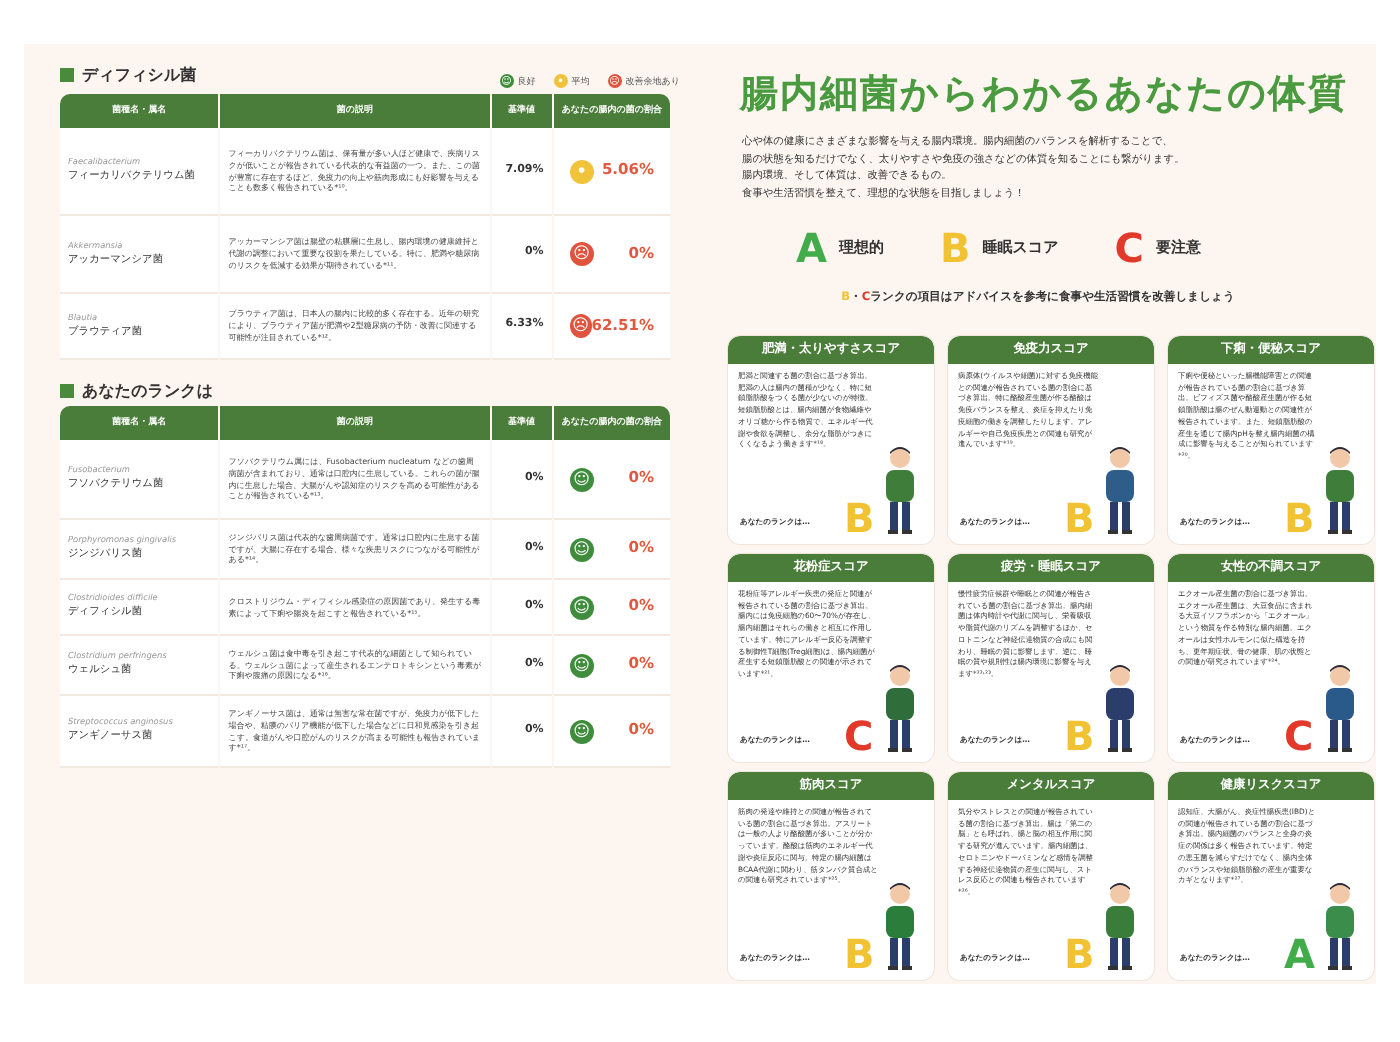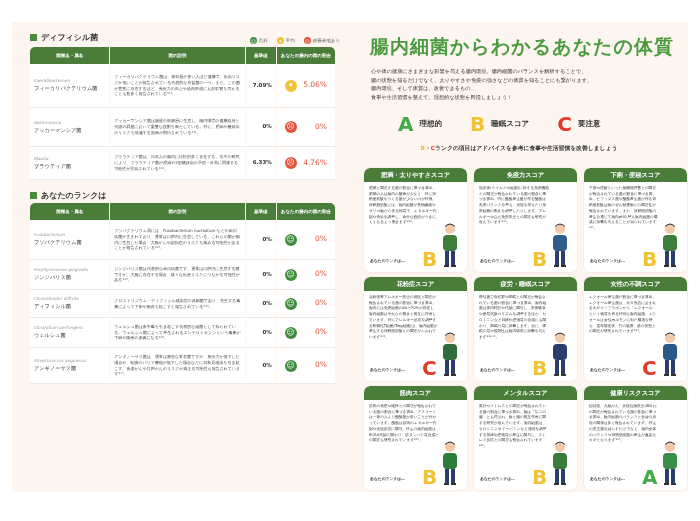--- a/index.html
+++ b/index.html
@@ -20,21 +20,21 @@
 th{background:#4a7d3a;color:#fff;font-size:4.5px;font-weight:bold;height:17px;text-align:center;line-height:1.2}
 th:first-child{border-top-left-radius:5px}
 th:last-child{border-top-right-radius:5px}
 td{background:#fff;font-size:4px;line-height:1.45;vertical-align:middle;border-bottom:1px solid #f1e8e0;padding:3px 4px}
 td.name .lat{font-style:italic;color:#999;font-size:4.2px;display:block}
 td.name .jp{color:#333;font-size:5.2px;display:block;margin-top:1px}
 td.desc{color:#444}
 td.base{text-align:right;font-weight:bold;font-size:5.5px;color:#333}
 td.yours{padding:0 8px}
 td.yours .wrap{display:flex;align-items:center;justify-content:space-between}
-td.yours .val{color:#e1583e;font-weight:normal;font-size:7.5px}
+td.yours .val{color:#e1583e;font-weight:bold;font-size:7.5px}
 .title{position:absolute;left:20px;top:12px;font-size:19px;font-weight:bold;color:#4a9a3f;letter-spacing:1px;white-space:nowrap}
 .intro{position:absolute;left:21px;top:45px;font-size:5.2px;line-height:1.65;color:#333;width:300px}
 .ranks{position:absolute;left:48px;top:92px;display:flex;align-items:center;gap:28px}
 .rank{display:flex;align-items:center;gap:6px}
 .rank .L{font-size:20px;font-weight:bold;line-height:1}
 .rank .t{font-size:7.5px;font-weight:bold;color:#333}
 .advice{position:absolute;left:0;width:338px;top:122px;text-align:center;font-size:5.8px;font-weight:bold;color:#333}
 .cA{color:#42ac4a}.cB{color:#f1c232}.cC{color:#e13a2b}
 .cards{position:absolute;left:14px;top:146px;display:grid;grid-template-columns:repeat(3,103px);grid-template-rows:repeat(3,104px);column-gap:7px;row-gap:5px}
 .card{background:#fff;border-radius:6px;position:relative;overflow:hidden;box-shadow:0 0 0 0.5px #f0e4da}
@@ -116,21 +116,21 @@
         <tr style="height: 33px;">
           <td class="name">
             <span class="lat">Blautia</span>
             <span class="jp">ブラウティア菌</span>
           </td>
           <td class="desc">ブラウティア菌は、日本人の腸内に比較的多く存在する。近年の研究により、ブラウティア菌が肥満や2型糖尿病の予防・改善に関連する可能性が注目されている*¹²。</td>
           <td class="base">6.33%</td>
           <td class="yours">
             <div class="wrap">
               <span class="face md bad">☹</span>
-              <span class="val">4.76%</span>
+              <span class="val">62.51%</span>
             </div>
           </td>
         </tr>
       </tbody>
   </table>
 
   <div class="sec-title" style="top:168px">
     <span class="sq"></span>
     <span>あなたのランクは</span>
   </div>

